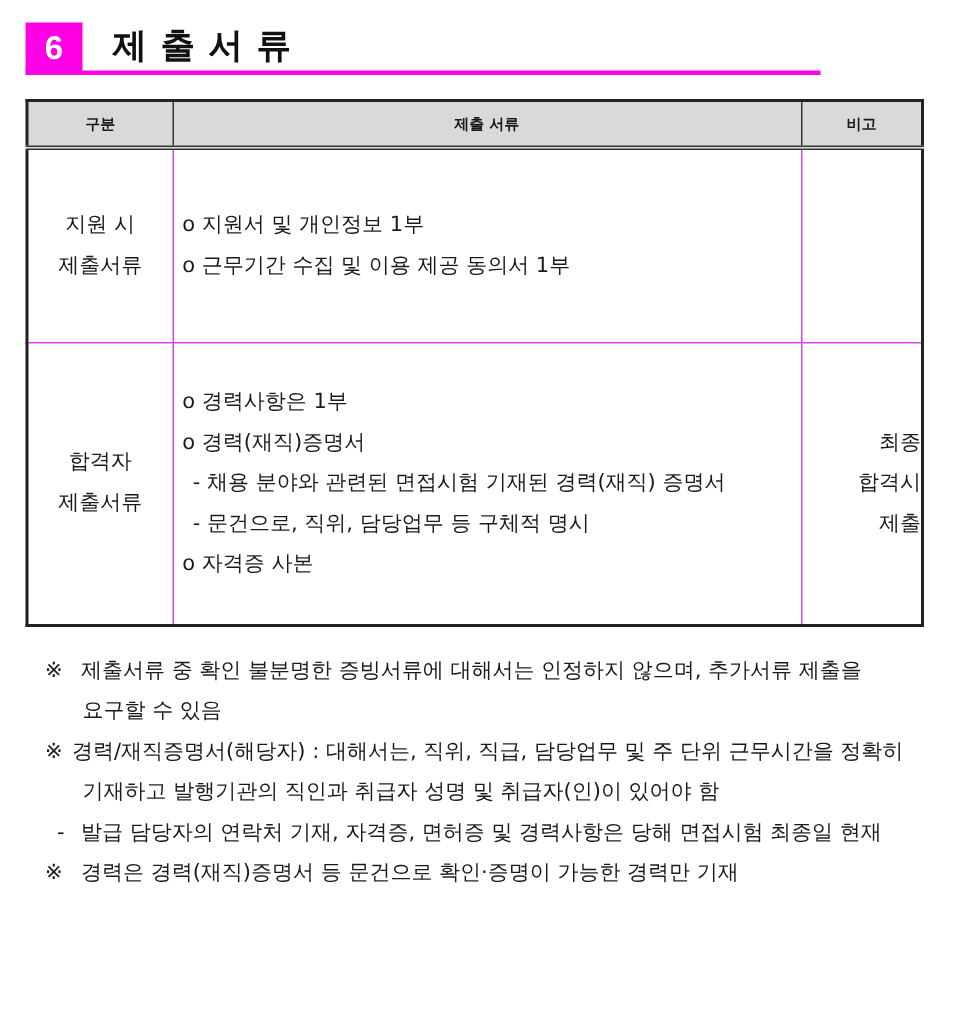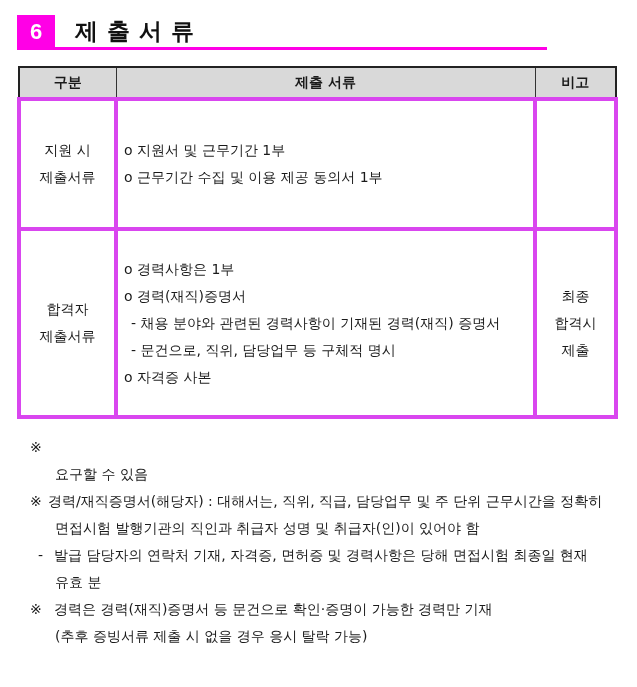--- a/index.html
+++ b/index.html
@@ -8,26 +8,26 @@
     .section-header { position: absolute; left: 17px; top: 15px; width: 530px; height: 34px; }
     .sec-num { position: absolute; left: 0; top: 0; width: 38px; height: 33px; background: #ff00e6;
                color: #fff; font-weight: bold; font-size: 22px; line-height: 33px; text-align: center;
                font-family: "Liberation Sans", sans-serif; }
     .sec-title { position: absolute; left: 58px; top: 0; height: 33px; line-height: 33px; font-size: 23px;
                  font-weight: bold; color: #111; letter-spacing: 9px; }
     .sec-line { position: absolute; left: 0; top: 32px; width: 530px; height: 3px; background: #ff00e6; }
 
     table.docs { position: absolute; left: 17px; top: 66px; width: 597px; height: 350px;
                  border-collapse: collapse; border: 2px solid #222; table-layout: fixed; font-size: 14px; }
-    table.docs th { background: #d9d9d9; height: 29px; font-weight: bold; font-size: 14px;
+    table.docs th { background: #d9d9d9; height: 29px; font-weight: bold; font-size: 10px;
                     border: 1px solid #333; border-bottom: 3px double #333; padding: 0; text-align: center; }
-    table.docs td { border: 4px solid #d946ef; vertical-align: middle; padding: 0; }
+    table.docs td { border: 1px solid #d946ef; vertical-align: middle; padding: 0; }
     td.cat { text-align: center; line-height: 27px; }
     td.items { padding-left: 6px !important; line-height: 27px; }
-    td.note { text-align: center; line-height: 27px; }
+    td.note { text-align: right; line-height: 27px; }
     .item { white-space: nowrap; }
     .sub { padding-left: 7px; }
 
     .notes { position: absolute; left: 30px; top: 434px; width: 592px; font-size: 14px; line-height: 27px; }
     .note-line { white-space: nowrap; }
     .note-main { display: flex; }
     .mark { width: 24px; flex: none; }
     .indent { padding-left: 25px; }
     .dash-line { padding-left: 8px; }
     .dash-indent { padding-left: 25px; }
@@ -54,67 +54,66 @@
       <th>비고</th>
     </tr>
   </thead>
   <tbody>
     <tr style="height:130px">
       <td class="cat">
         <div>지원 시</div>
         <div>제출서류</div>
       </td>
       <td class="items">
-        <div class="item">o 지원서 및 근무기간 1부</div>
+        <div class="item">o 지원서 및 개인정보 1부</div>
         <div class="item">o 근무기간 수집 및 이용 제공 동의서 1부</div>
       </td>
       <td class="note"></td>
     </tr>
     <tr style="height:188px">
       <td class="cat">
         <div>합격자</div>
         <div>제출서류</div>
       </td>
       <td class="items">
         <div class="item">o 경력사항은 1부</div>
         <div class="item">o 경력(재직)증명서</div>
-        <div class="item sub">- 채용 분야와 관련된 경력사항이 기재된 경력(재직) 증명서</div>
+        <div class="item sub">- 채용 분야와 관련된 면접시험 기재된 경력(재직) 증명서</div>
         <div class="item sub">- 문건으로, 직위, 담당업무 등 구체적 명시</div>
         <div class="item">o 자격증 사본</div>
       </td>
       <td class="note">
         <div>최종</div>
         <div>합격시</div>
         <div>제출</div>
       </td>
     </tr>
   </tbody>
 </table>
 
 <div class="notes">
   <div>
     <div class="note-line note-main">
       <span class="mark">※</span>
+      <span>제출서류 중 확인 불분명한 증빙서류에 대해서는 인정하지 않으며, 추가서류 제출을</span>
     </div>
     <div class="note-line indent">요구할 수 있음</div>
   </div>
   <div>
     <div class="note-line note-main">
       <span class="mark">※</span>
       <span style="margin-left:-6px">경력/재직증명서(해당자) : 대해서는, 직위, 직급, 담당업무 및 주 단위 근무시간을 정확히</span>
     </div>
-    <div class="note-line indent">면접시험 발행기관의 직인과 취급자 성명 및 취급자(인)이 있어야 함</div>
+    <div class="note-line indent">기재하고 발행기관의 직인과 취급자 성명 및 취급자(인)이 있어야 함</div>
   </div>
   <div>
     <div class="note-line note-main dash-line">
       <span class="mark" style="width:16px">-</span>
       <span>발급 담당자의 연락처 기재, 자격증, 면허증 및 경력사항은 당해 면접시험 최종일 현재</span>
     </div>
-    <div class="note-line dash-indent">유효 분</div>
   </div>
   <div>
     <div class="note-line note-main">
       <span class="mark">※</span>
       <span>경력은 경력(재직)증명서 등 문건으로 확인·증명이 가능한 경력만 기재</span>
     </div>
-    <div class="note-line indent">(추후 증빙서류 제출 시 없을 경우 응시 탈락 가능)</div>
   </div>
 </div>
 
 </body></html>

